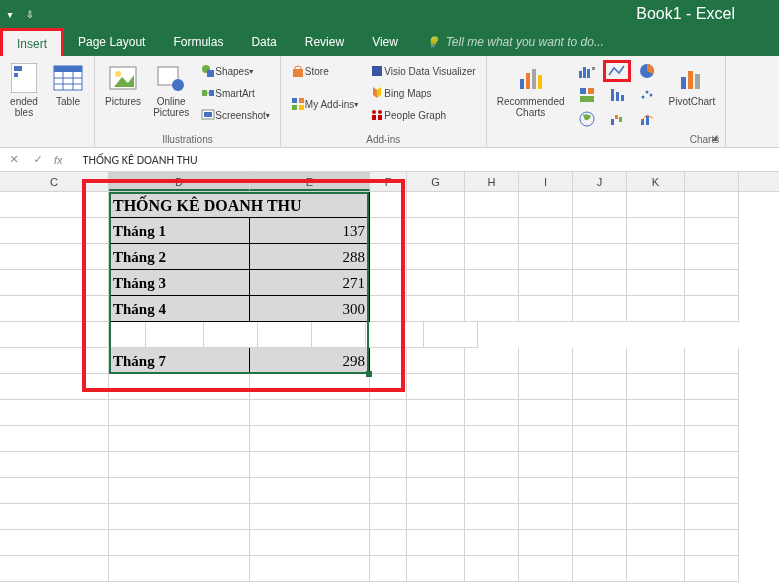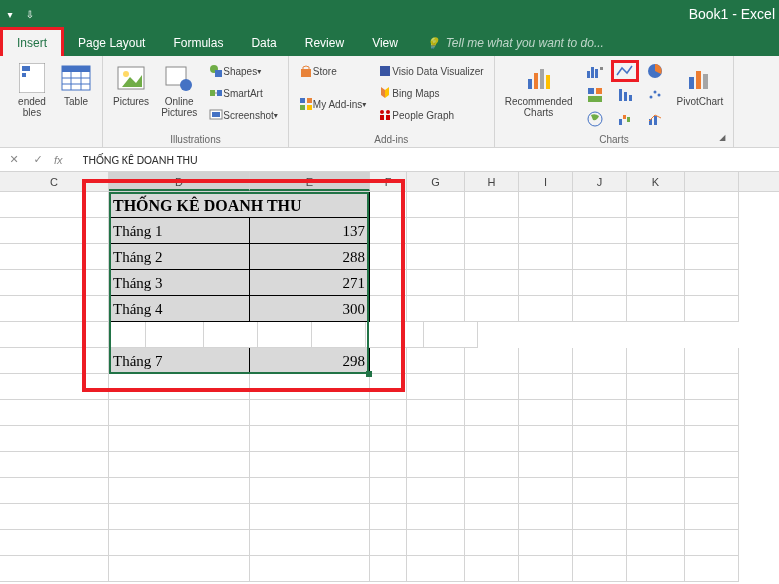--- a/index.html
+++ b/index.html
@@ -2,24 +2,24 @@
 <html><head>
 <meta charset="utf-8">
 <style>
 * { box-sizing: border-box; margin: 0; padding: 0; font-family: 'Segoe UI', Tahoma, sans-serif; }
 body { background: #fff; width: 779px; height: 584px; overflow: hidden; position: relative; }
 
 
 .title-bar { background: #217346; height: 28px; display: flex; align-items: center; padding: 0 4px; }
 .qat { display: flex; gap: 8px; align-items: center; color: #fff; }
 .qat-btn { width: 12px; height: 12px; display: flex; align-items: center; justify-content: center; color: #fff; font-size: 10px; }
-.title-text { color: #fff; font-size: 14px; margin-left: auto; }
-
-
-.tabs { background: #217346; height: 28px; display: flex; align-items: flex-end; padding-left: 0; }
+.title-text { color: #fff; font-size: 16px; margin-left: auto; margin-right: 40px; }
+
+
+.tabs { background: #217346; height: 28px; display: flex; align-items: center; padding-left: 0; }
 .tab { color: #fff; font-size: 12px; padding: 6px 14px; cursor: pointer; }
 .tab.active { background: #f3f3f3; color: #217346; }
 .tab.highlight { border: 3px solid #ed1c24; margin-bottom: -3px; }
 .tell-me { color: rgba(255,255,255,0.7); font-size: 12px; padding: 6px 14px; font-style: italic; display: flex; align-items: center; gap: 6px; }
 .bulb { font-size: 11px; }
 
 
 .ribbon { background: #f3f3f3; height: 92px; border-bottom: 1px solid #d4d4d4; display: flex; position: relative; }
 .group { border-right: 1px solid #d4d4d4; padding: 4px 6px 2px 6px; display: flex; flex-direction: column; justify-content: space-between; }
 .group-body { display: flex; gap: 4px; align-items: flex-start; flex: 1; }
@@ -44,21 +44,21 @@
 
 .grid-area { position: relative; }
 .col-headers { display: flex; height: 20px; background: #f0f0f0; border-bottom: 1px solid #d4d4d4; }
 .col-h { border-right: 1px solid #d4d4d4; text-align: center; font-size: 11px; color: #444; line-height: 20px; }
 .col-h.sel { background: #d2d2d2; border-bottom: 2px solid #217346; }
 .rows { }
 .row { display: flex; height: 26px; }
 .cell { border-right: 1px solid #d4d4d4; border-bottom: 1px solid #d4d4d4; font-size: 14px; padding: 0 4px; line-height: 26px; overflow: hidden; white-space: nowrap; }
 .data-title { font-family: 'Times New Roman', serif; font-weight: bold; font-size: 16px; background: #d9d9d9; }
 .data-cell { font-family: 'Times New Roman', serif; font-size: 15px; background: #d9d9d9; border-right: 1px solid #000; border-bottom: 1px solid #000; }
-.data-cell.bold { font-weight: normal; }
+.data-cell.bold { font-weight: bold; }
 .data-cell.right { text-align: right; }
 .selection-border { position: absolute; border: 2px solid #217346; pointer-events: none; }
 .sel-handle { position: absolute; width: 6px; height: 6px; background: #217346; }
 .red-box { position: absolute; border: 4px solid #ed1c24; pointer-events: none; }
 .c-C { width: 109px; }
 .c-D { width: 141px; }
 .c-E { width: 120px; }
 .c-F { width: 37px; }
 .c-G { width: 58px; }
 .c-H { width: 54px; }
@@ -88,21 +88,21 @@
   <div class="tab">Review</div>
   <div class="tab">View</div>
   <div class="tell-me">
     <span class="bulb">💡</span>
     <span>Tell me what you want to do...</span>
   </div>
 </div>
 
 <div class="ribbon">
 
-  <div class="group" style="padding-left:12px;">
+  <div class="group" style="padding-left:4px;">
     <div class="group-body">
       <div class="big-btn" style="min-width:24px;">
         <div class="icon">
             <svg width="26" height="30" viewBox="0 0 26 30">
               <rect x="0" y="0" width="26" height="30" fill="#fff" stroke="#888"></rect>
               <rect x="3" y="3" width="8" height="5" fill="#4472c4"></rect>
               <rect x="3" y="10" width="4" height="4" fill="#4472c4"></rect>
             </svg>
           </div>
         <div class="lbl" style="white-space:pre;">ended
@@ -219,21 +219,21 @@
               <rect x="2" y="7" width="4" height="5" fill="#c00"></rect>
               <rect x="8" y="7" width="4" height="5" fill="#c00"></rect>
             </svg>
           <span>People Graph</span>
         </div>
       </div>
     </div>
     <div class="group-label">Add-ins</div>
   </div>
 
-  <div class="group" style="position:relative;">
+  <div class="group" style="position:relative;align-items:flex-end;">
     <div class="group-body">
       <div class="big-btn">
         <div class="icon">
             <svg width="30" height="30" viewBox="0 0 30 30">
               <rect x="4" y="16" width="4" height="10" fill="#4472c4"></rect>
               <rect x="10" y="10" width="4" height="16" fill="#ed7d31"></rect>
               <rect x="16" y="6" width="4" height="20" fill="#a5a5a5"></rect>
               <rect x="22" y="12" width="4" height="14" fill="#ffc000"></rect>
             </svg>
           </div>

